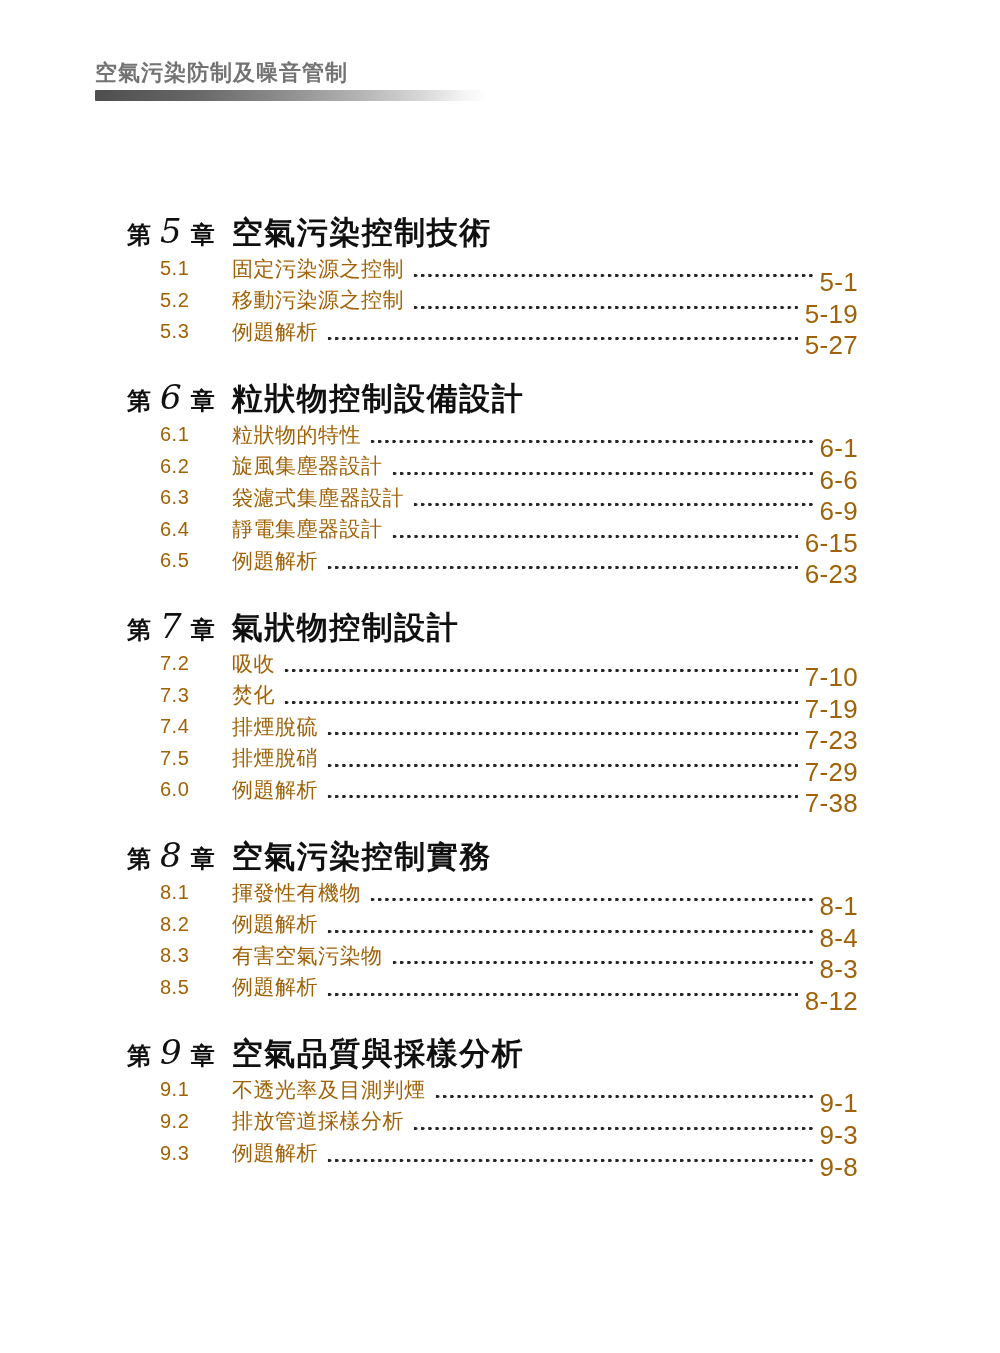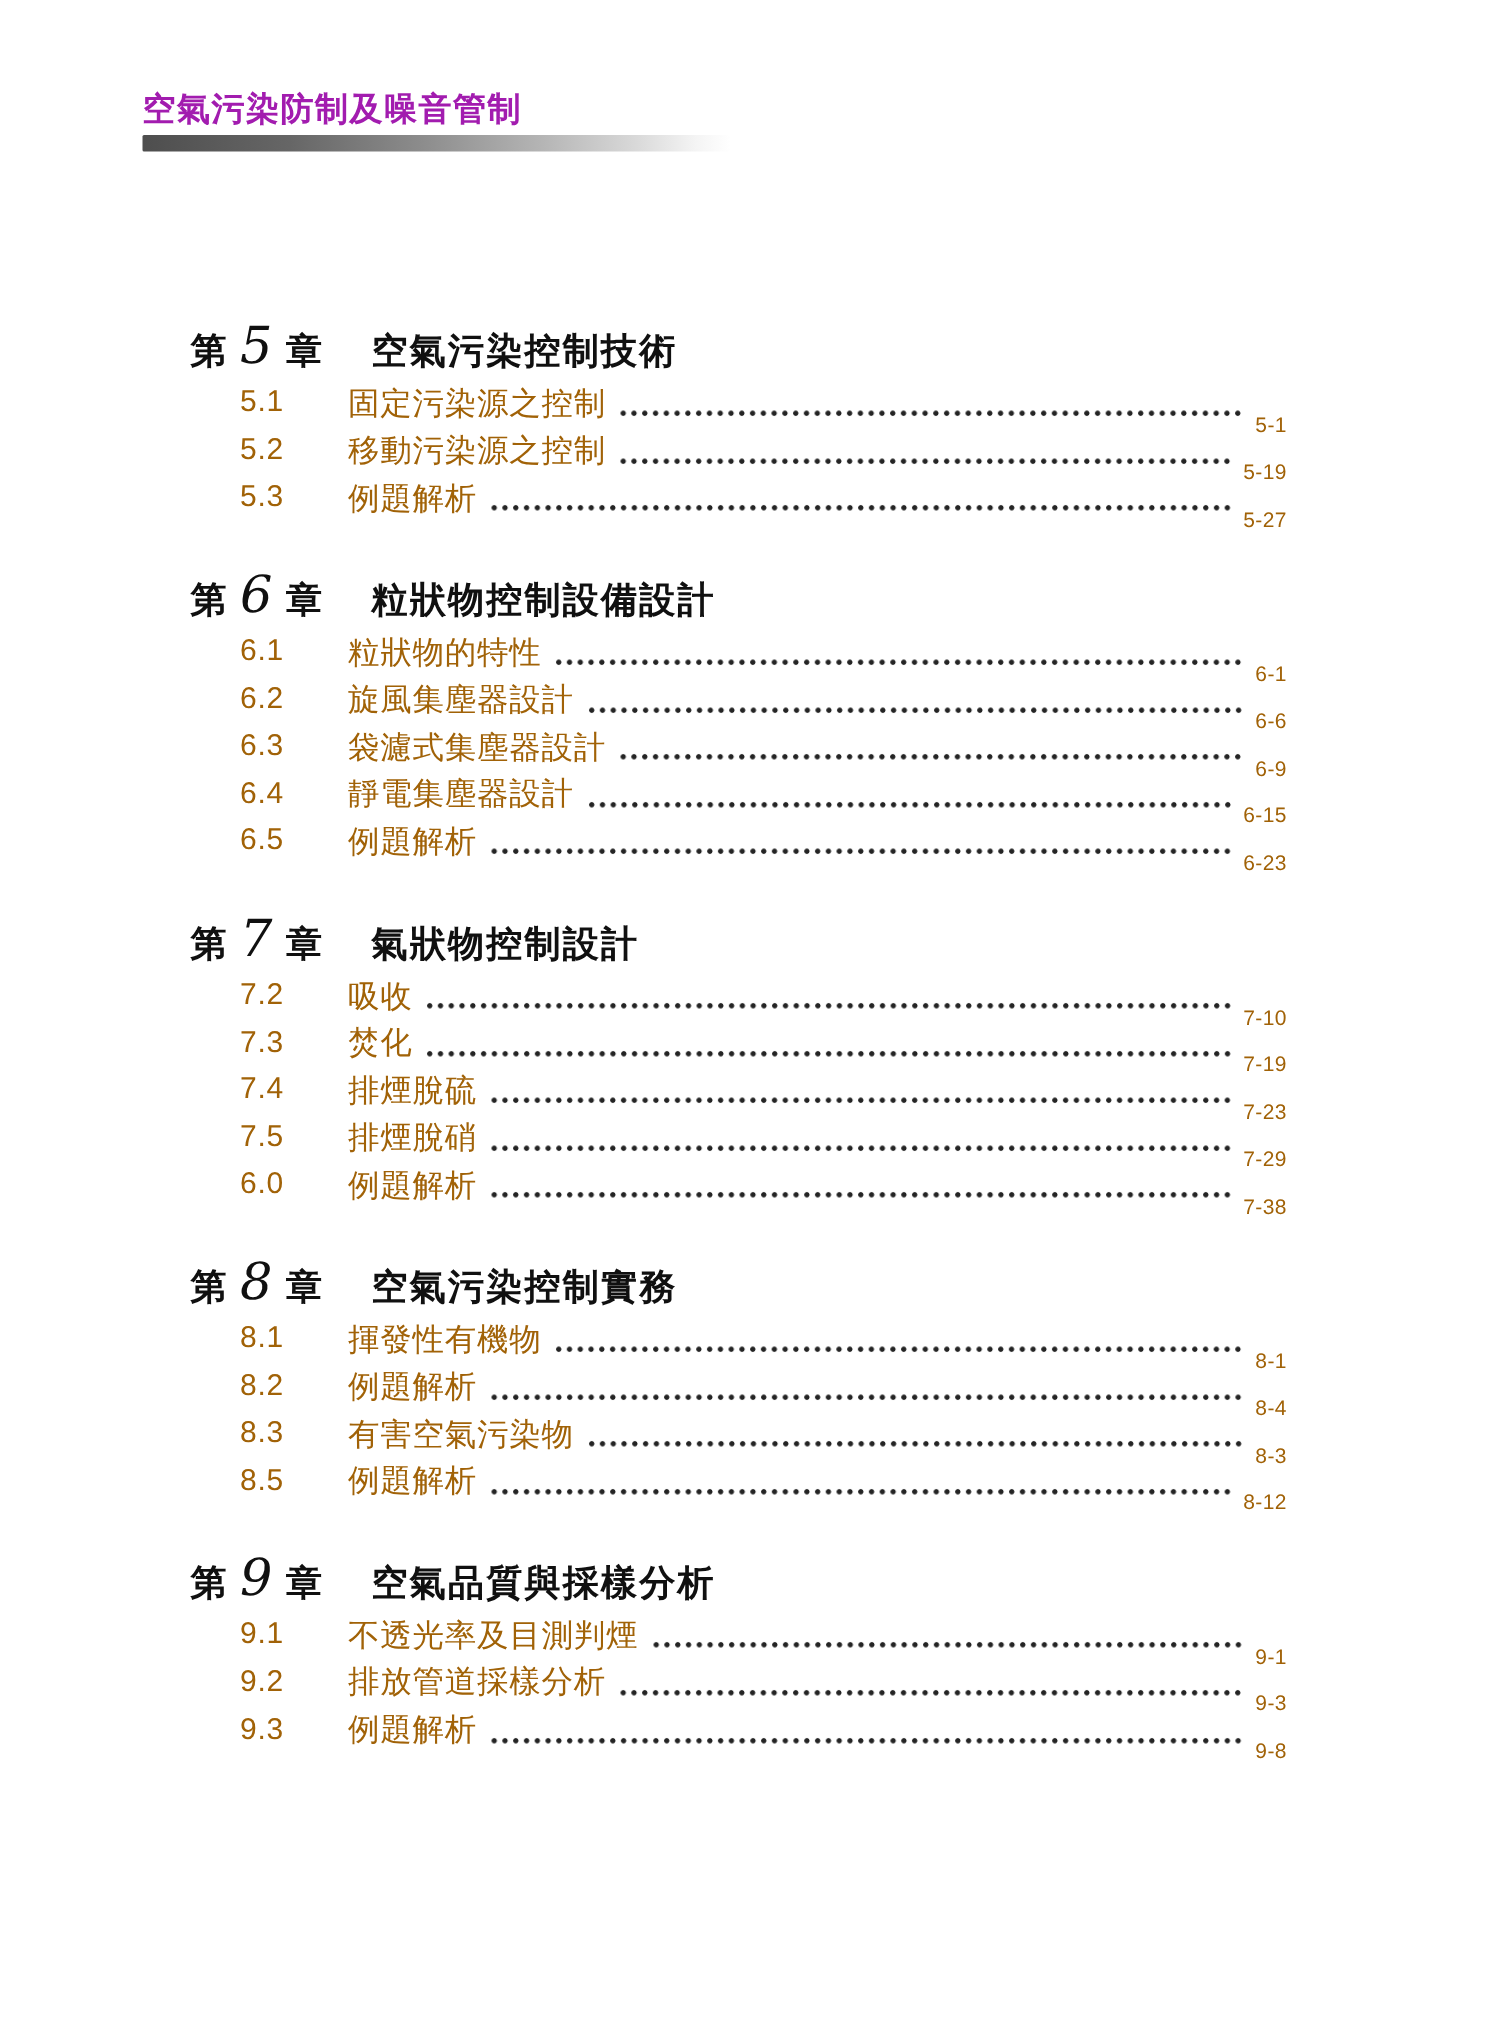--- a/index.html
+++ b/index.html
@@ -19,21 +19,21 @@
     background: #ffffff;
   }
   
   .header-title {
     position: absolute;
     left: 95px;
     top: 58px;
     font-size: 22px;
     font-weight: 600;
     letter-spacing: 1px;
-    color: #a21caf;
+    color: #737373;
     white-space: nowrap;
   }
   .header-bar {
     position: absolute;
     left: 95px;
     top: 90px;
     width: 392px;
     height: 11px;
     background: linear-gradient(to right,
       #4e4e4e 0%, #666666 25%, #8d8d8d 48%,
@@ -59,22 +59,22 @@
   }
   .ch-prefix, .ch-suffix { font-size: 24px; letter-spacing: 0; }
   .ch-num {
     font-family: "DejaVu Serif", "Liberation Serif", serif;
     font-style: italic;
     font-weight: 500;
     font-size: 34px;
     margin: 0 9px;
   }
   .ch-title {
-    font-size: 24px;
-    margin-left: 33px;
+    font-size: 31px;
+    margin-left: 17px;
     letter-spacing: 1.5px;
   }
   .sections { margin-top: 3px; }
   .toc-row {
     display: flex;
     align-items: center;
     height: 31.6px;
     padding-left: 33px;
     font-size: 21px;
     color: #a16207;
@@ -95,21 +95,21 @@
     height: 5px;
     margin: 14px 7px 0 9px;
     background-image: radial-gradient(circle at 2.5px 2.5px, #242424 1.5px, transparent 2px);
     background-size: 7.2px 5px;
     background-repeat: repeat-x;
     background-position: left center;
     min-width: 10px;
   }
   .sec-page {
     flex: none;
-    font-size: 14px;
+    font-size: 26px;
     letter-spacing: 0.3px;
     margin-top: 28px;
   }
 </style>
 </head>
 <body>
 
 <div class="page">
 
   <div class="header-title">空氣污染防制及噪音管制</div>

